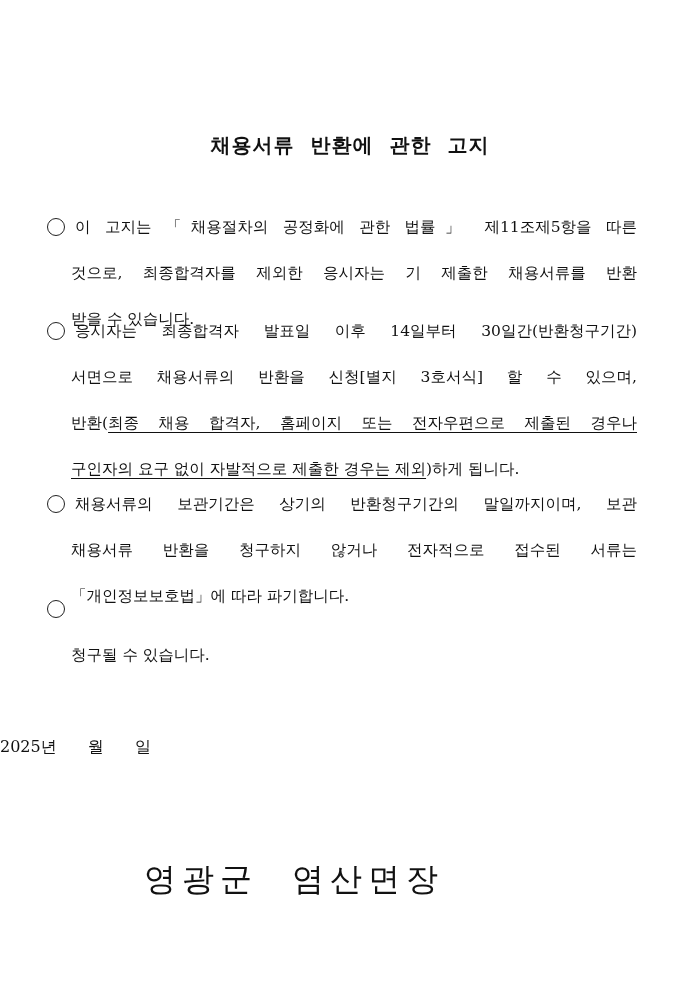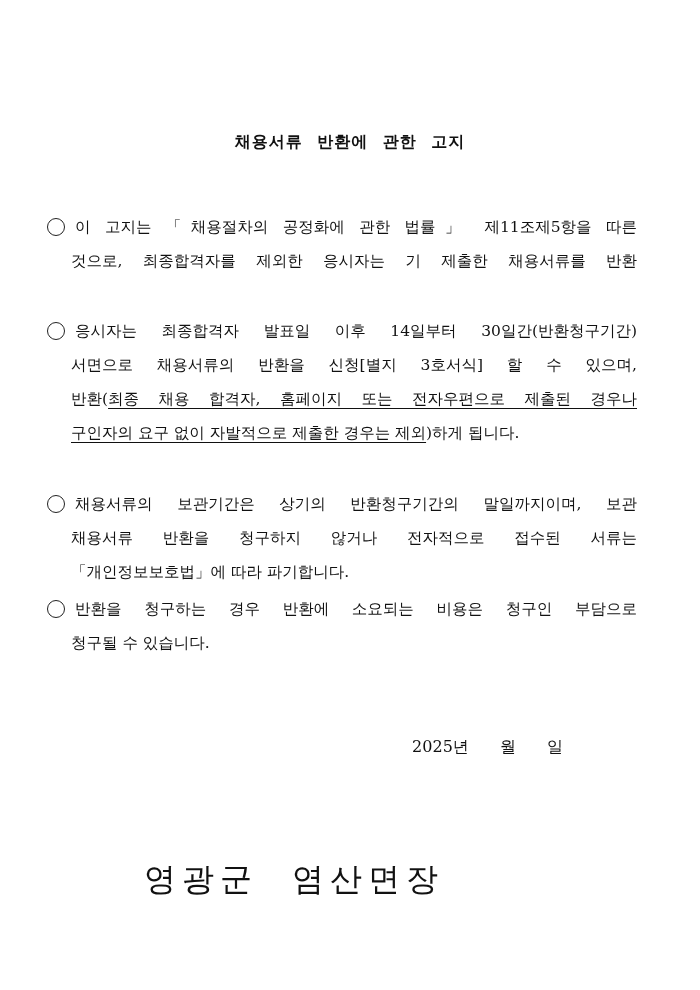--- a/index.html
+++ b/index.html
@@ -1,60 +1,61 @@
 <!DOCTYPE html>
 <html><head>
 <meta charset="utf-8">
 <style>
   html, body { margin: 0; padding: 0; background: #ffffff; }
   body { width: 700px; height: 990px; position: relative; overflow: hidden;
          font-family: "DejaVu Serif", "Liberation Serif", serif; color: #111; }
   .title { position: absolute; top: 132px; left: 0; width: 700px; text-align: center;
            font-family: "DejaVu Sans", "Liberation Sans", sans-serif; font-weight: bold;
-           font-size: 16px; letter-spacing: 1px; word-spacing: 8px; color: #111; }
+           font-size: 20px; letter-spacing: 1px; word-spacing: 8px; color: #111; }
   .para { position: absolute; left: 47px; width: 590px; font-size: 15.5px; line-height: 34px; }
   .para .line { display: block; white-space: nowrap; text-align: justify; text-align-last: justify; }
   .para .line.last { text-align-last: left; }
-  .para .indent { padding-left: 24px; }
+  .para .indent { padding-left: 24px; margin-top: 12px; }
   .bullet { display: inline-block; width: 18px; height: 18px; border: 1.5px solid #222;
             border-radius: 50%; vertical-align: -4px; margin-right: 10px; box-sizing: border-box; }
   b { font-weight: normal; }
   u { text-underline-offset: 4px; }
-  .date { position: absolute; top: 737px; left: 0; width: 563px; text-align: right;
+  .date { position: absolute; top: 737px; left: 0; width: 563px; text-align: left;
           font-size: 16px; word-spacing: 26px; }
   .signer { position: absolute; top: 858px; left: 0; width: 588px; text-align: center;
             font-size: 32px; letter-spacing: 6px; word-spacing: 18px; }
 </style>
 </head>
 <body>
 
 <div>
 
   <div class="title">채용서류 반환에 관한 고지</div>
 
   <div class="para" style="top:210px;">
     <span class="line"><span class="bullet"></span><span>이 고지는 「채용절차의 공정화에 관한 법률」 제11조제5항을 따른</span></span>
     <span class="line indent">것으로, 최종합격자를 제외한 응시자는 기 제출한 채용서류를 반환</span>
+    <span class="line indent last">받을 수 있습니다.</span>
   </div>
 
   <div class="para" style="top:314px;">
     <span class="line"><span class="bullet"></span><span>응시자는 </span><b>최종합격자 발표일 이후 14일부터 30일간(반환청구기간)</b></span>
     <span class="line indent"><b>서면으로 채용서류의 반환을 신청[별지 3호서식]</b><span> 할 수 있으며,</span></span>
     <span class="line indent"><span>반환(</span><u>최종 채용 합격자, 홈페이지 또는 전자우편으로 제출된 경우나</u></span>
     <span class="line indent last"><u>구인자의 요구 없이 자발적으로 제출한 경우는 제외</u><span>)하게 됩니다.</span></span>
   </div>
 
   <div class="para" style="top:487px;">
     <span class="line"><span class="bullet"></span><span>채용서류의 </span><b>보관기간은 상기의 반환청구기간의 말일까지</b><span>이며, 보관</span></span>
     <span class="line indent"><span>채용서류 </span><b>반환을 청구하지 않거나 전자적으로 접수된 서류는</b></span>
     <span class="line indent last"><b>「개인정보보호법」에 따라 파기</b><span>합니다.</span></span>
   </div>
 
   <div class="para" style="top:592px;">
-    <span class="line"><span class="bullet"></span><span>반환을 청구하는 경우 반환에 소요되는 비용은 청구인 부담으로</span></span>
+    <span class="line"><span class="bullet"></span></span>
     <span class="line indent last">청구될 수 있습니다.</span>
   </div>
 
   <div class="date">2025년 월 일</div>
 
   <div class="signer">영광군 염산면장</div>
 
 </div>
 
 </body></html>

